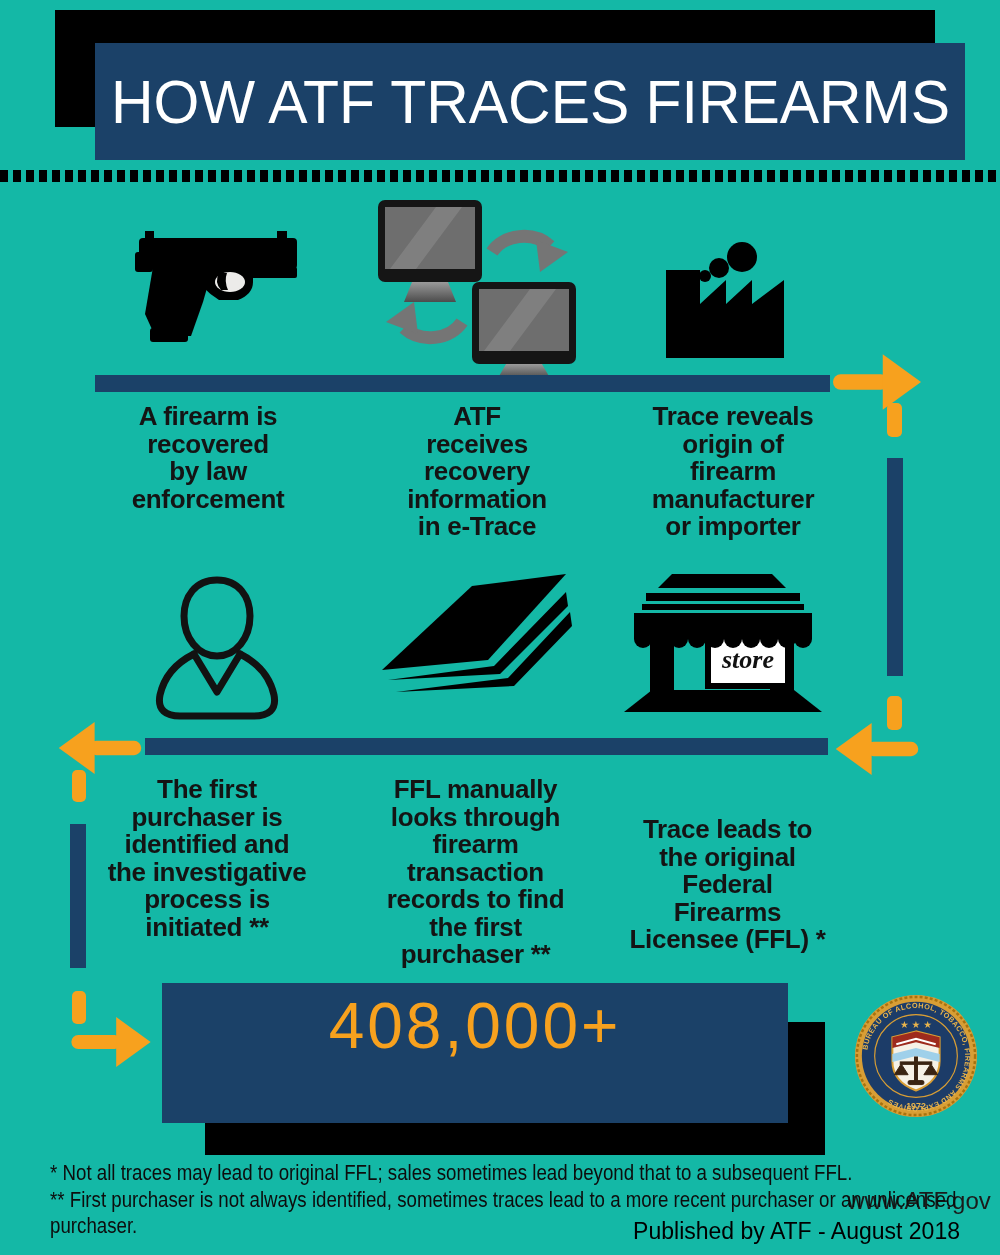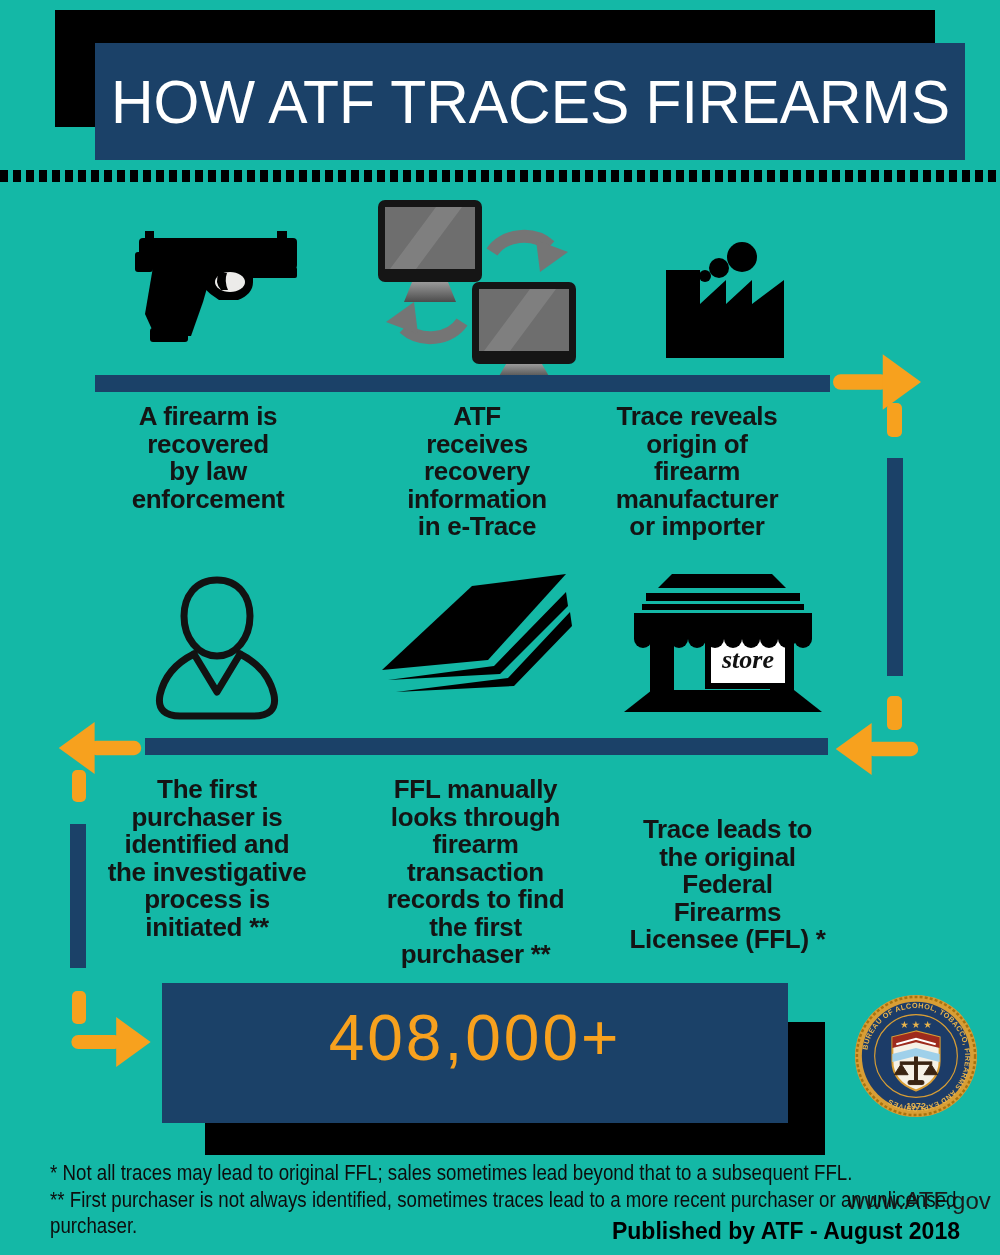--- a/index.html
+++ b/index.html
@@ -21,31 +21,31 @@
   .hbar{background:#1B4168;}
   .vbar{background:#1B4168;}
   .dash{background:#F7A11E;border-radius:5px;}
   .caption{
     font-weight:700;font-size:26px;line-height:27.5px;text-align:center;
     color:#141414;white-space:pre-line;letter-spacing:-0.3px;
   }
   .stat-shadow{background:#000;}
   .stat-box{
     background:#1B4168;display:flex;flex-direction:column;align-items:center;
-    justify-content:flex-start;padding-top:24px;box-sizing:border-box;
+    justify-content:flex-start;padding-top:12px;box-sizing:border-box;
   }
   .stat-value{color:#F7A11E;font-size:64px;font-weight:400;letter-spacing:3px;line-height:62px;}
   .stat-label{color:#fff;font-size:52px;font-weight:700;letter-spacing:-1px;line-height:58px;}
   .website{font-size:24px;color:#1b1b1b;text-align:center;}
   .footnotes{
     font-size:22px;line-height:26.5px;color:#0d0d0d;width:1120px;
     transform:scaleX(0.85);transform-origin:left top;
   }
   .footnotes p{margin:0;}
-  .published{font-size:23px;font-weight:700;color:#000;text-align:right;}
+  .published{font-size:23px;font-weight:400;color:#000;text-align:right;}
   svg{display:block;}
 </style>
 </head>
 <body>
 
 <div class="canvas">
 
   <div class="abs header-shadow" style="left:55px;top:10px;width:880px;height:117px;"></div>
   <div class="abs header-bar" style="left:95px;top:43px;width:870px;height:117px;">
     <div class="title">HOW ATF TRACES FIREARMS</div>
@@ -112,21 +112,21 @@
 
   <div class="abs caption" style="left:352px;top:403px;width:250px;">ATF
 receives
 recovery
 information
 in e-Trace</div>
   <div class="abs caption" style="left:85px;top:403px;width:246px;">A firearm is
 recovered
 by law
 enforcement</div>
-  <div class="abs caption" style="left:572px;top:403px;width:250px;">Trace reveals
+  <div class="abs caption" style="left:608px;top:403px;width:250px;">Trace reveals
 origin of
 firearm
 manufacturer
 or importer</div>
 
   <svg class="abs" style="left:150px;top:572px;" width="134" height="150" viewBox="0 0 134 150">
     <g fill="none" stroke="#121212" stroke-width="7" stroke-linecap="round" stroke-linejoin="round">
       <path d="M67,8 C89,8 100,25 100,44 C100,66 86,84 67,84 C48,84 34,66 34,44 C34,25 45,8 67,8 Z"></path>
       <path d="M44,82 C26,91 14,105 10,123 C7,138 16,144 30,144 L104,144 C118,144 127,138 124,123 C120,105 108,91 90,82"></path>
       <path d="M44,82 L67,120 L90,82"></path>

